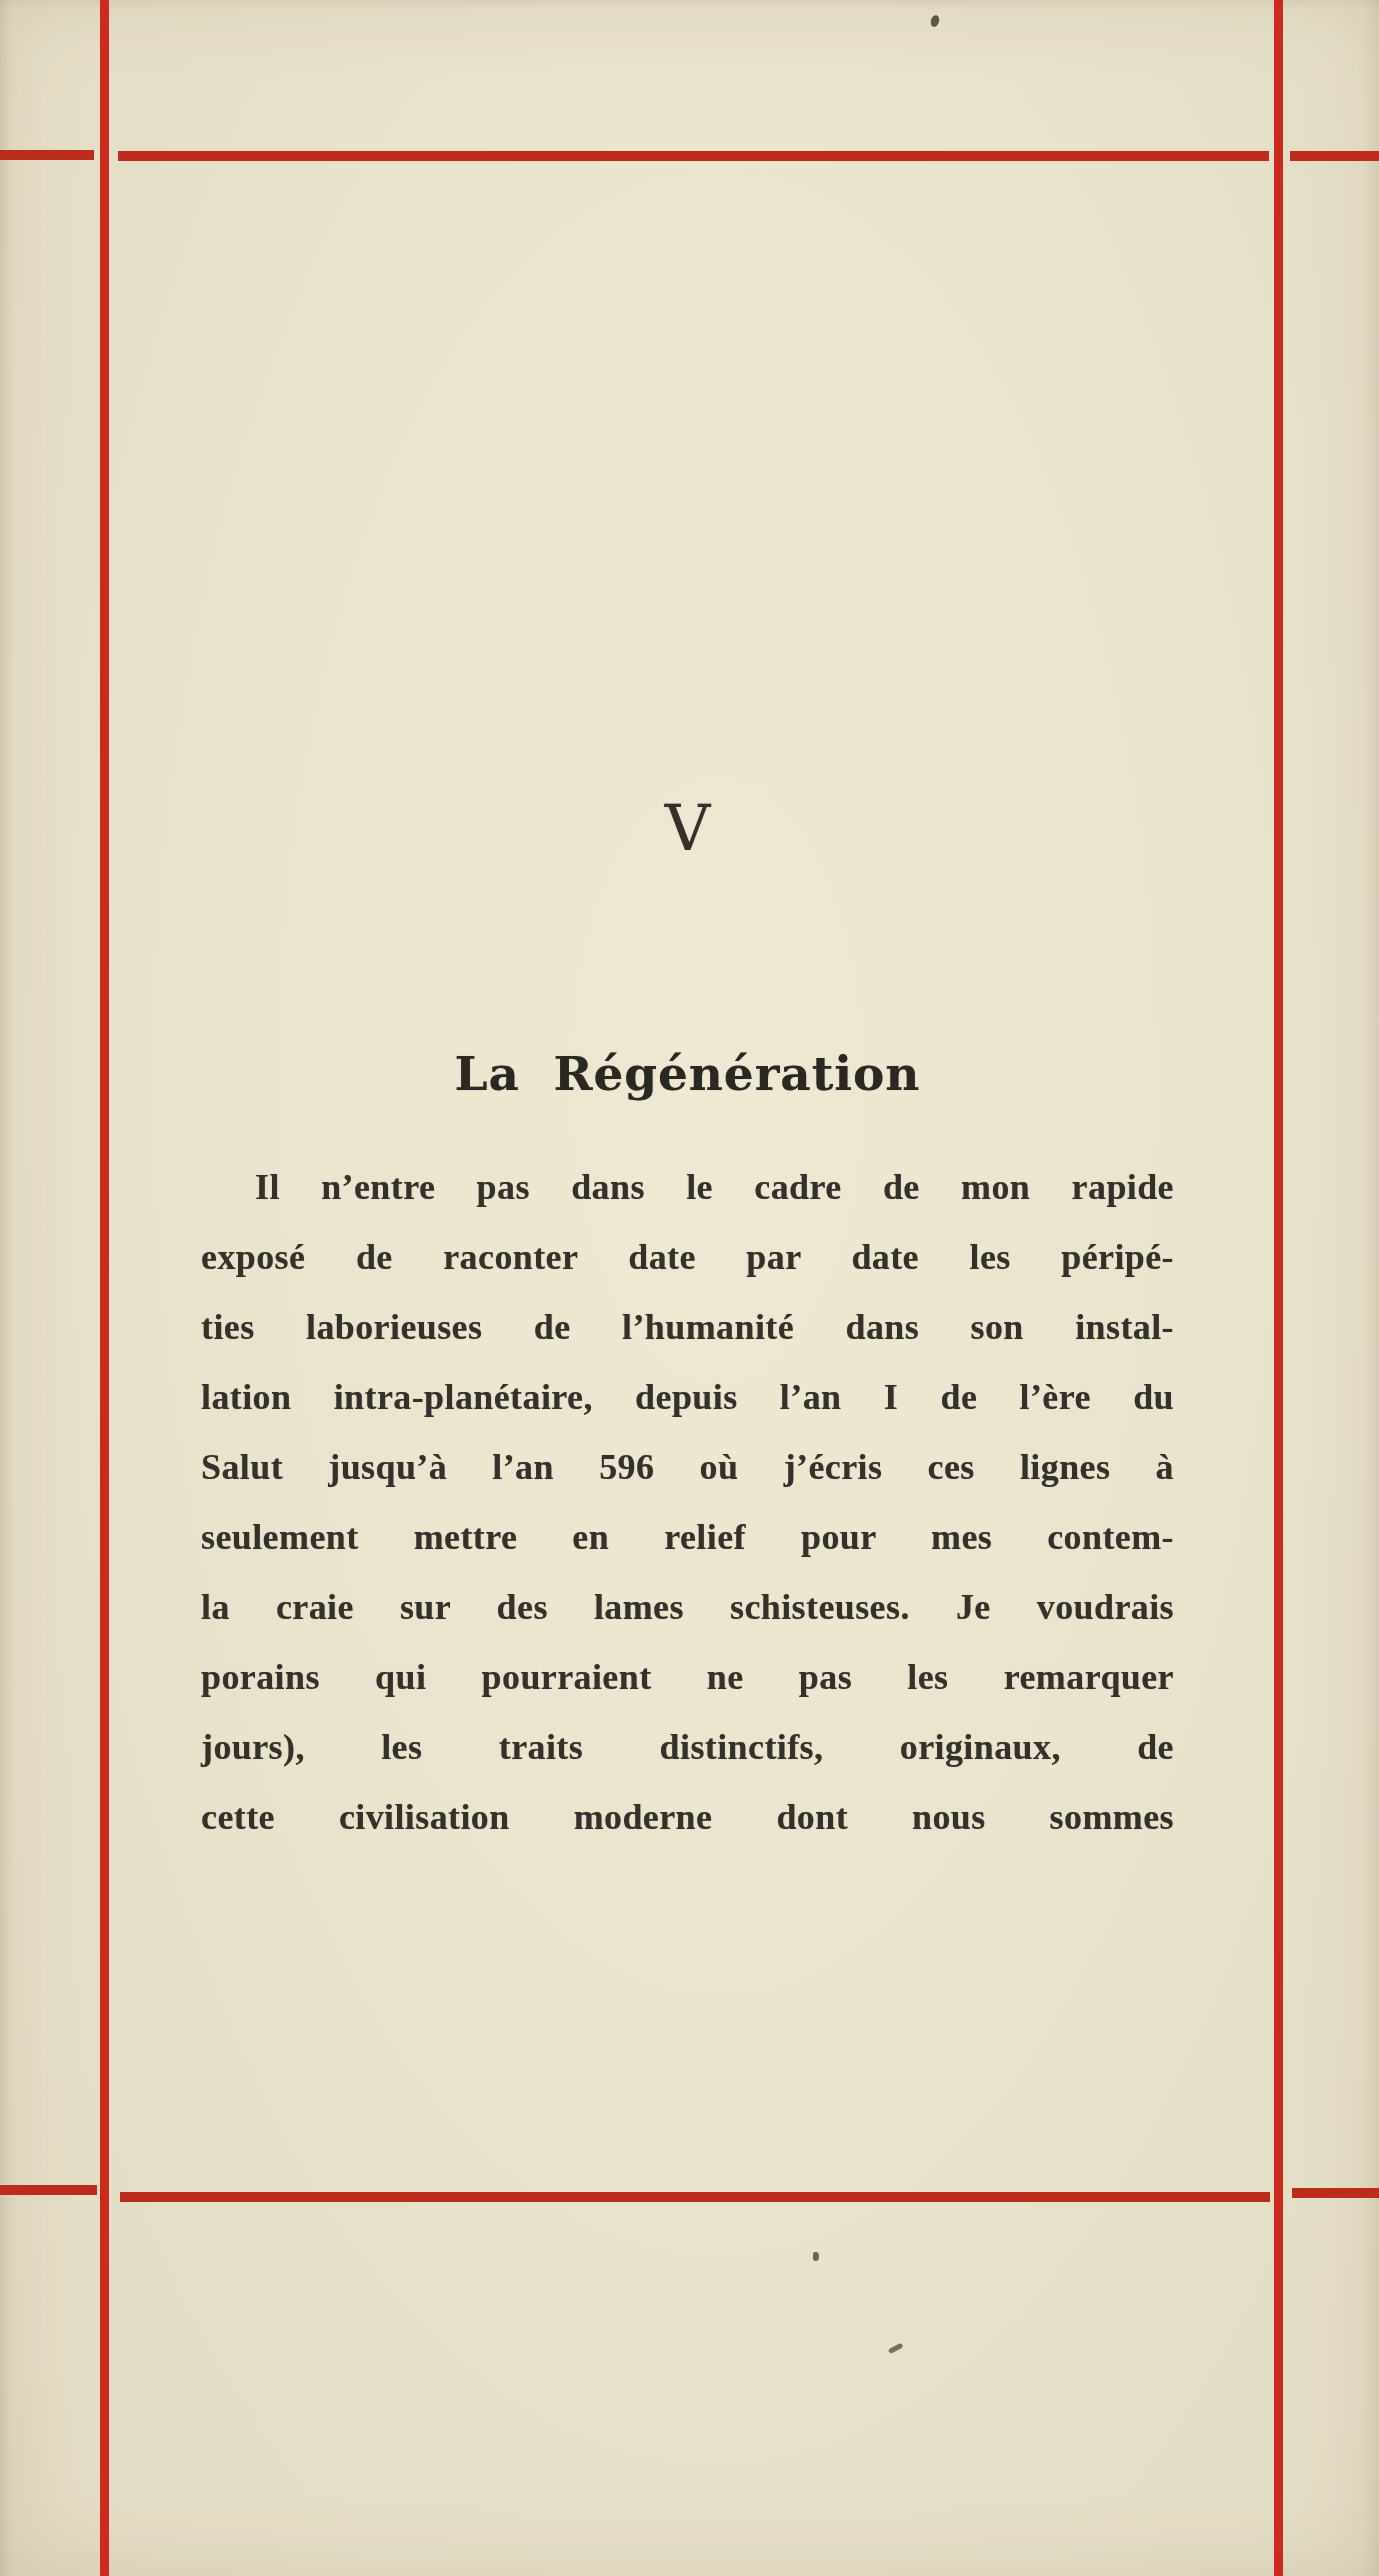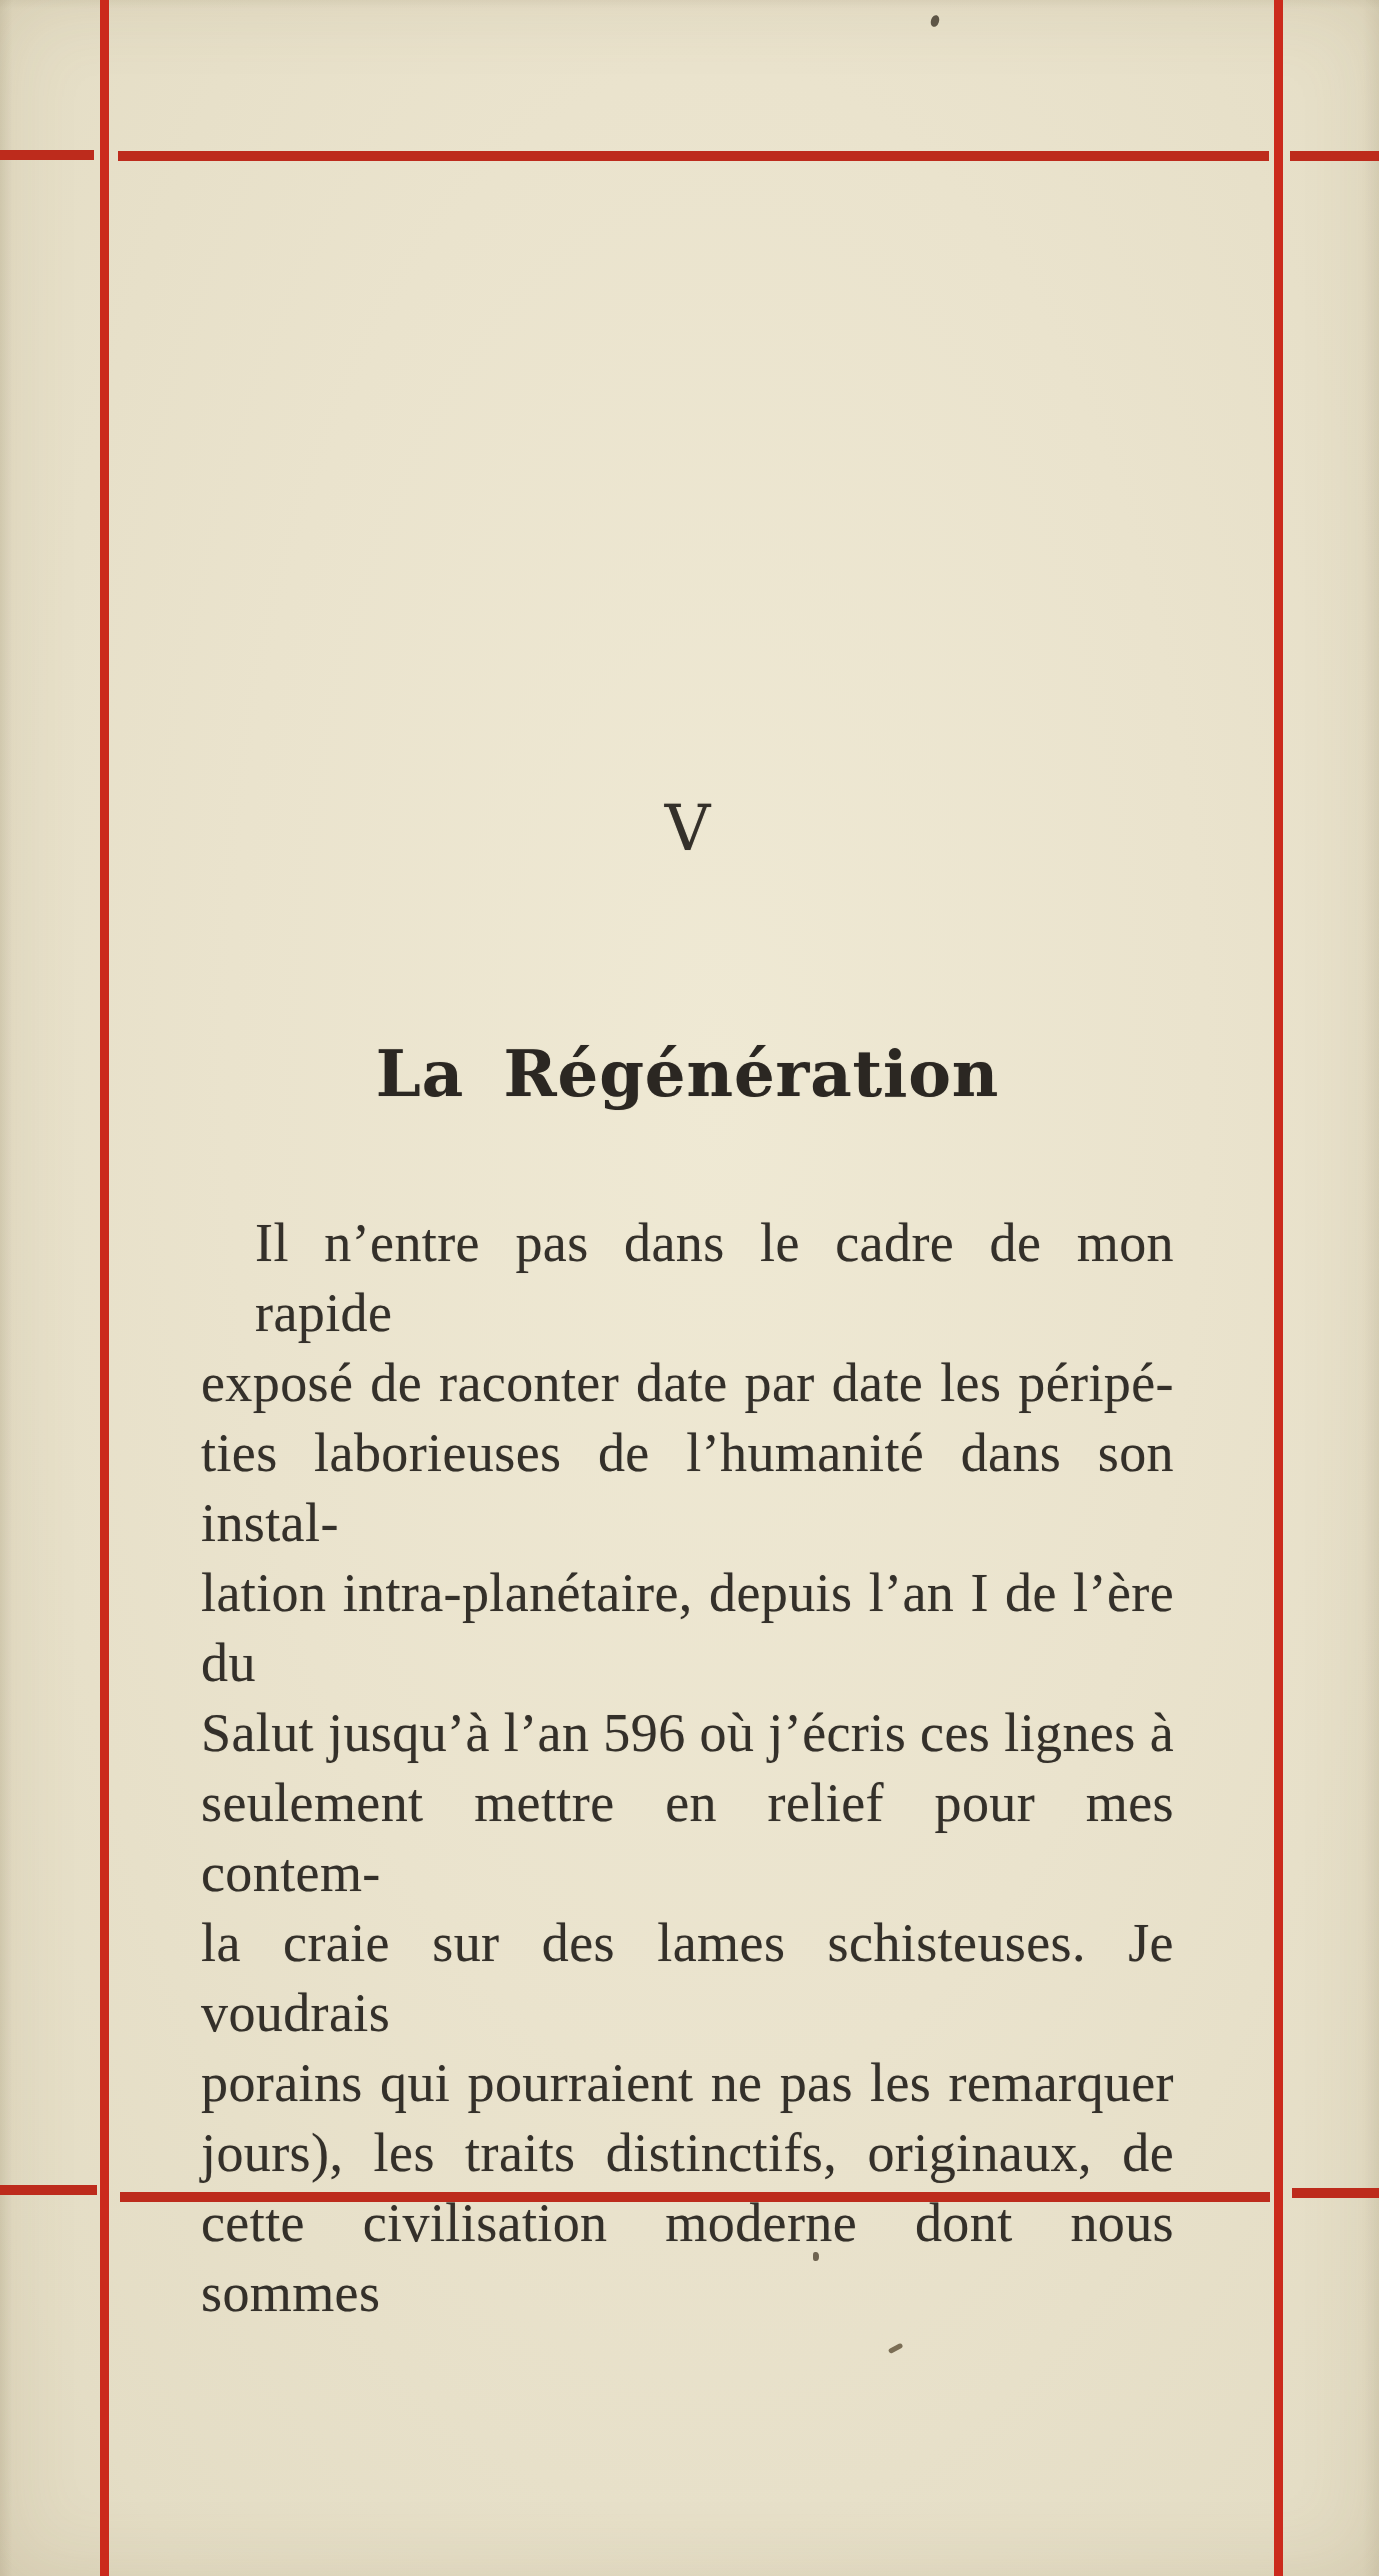--- a/index.html
+++ b/index.html
@@ -46,31 +46,32 @@
     font-family:"DejaVu Serif", serif;
     font-size:63px;line-height:63px;
     color:var(--ink,#34302a);
     text-shadow:0 0 0.9px rgba(50,45,35,0.45);
   }
   .chapter-title{
     position:absolute;left:201px;width:973px;top:1048px;
     text-align:center;
     font-family:"DejaVu Serif", serif;
     font-weight:bold;
-    font-size:64px;line-height:52px;
+    font-size:47px;line-height:52px;
     letter-spacing:0.9px;word-spacing:16.3px;
     color:#2b2722;
     text-shadow:0 0 0.9px rgba(43,39,34,0.4);
   }
   .paragraph{
-    position:absolute;left:201px;top:1208px;width:973px;
-    font-size:54px;line-height:70px;
+    position:absolute;left:201px;top:1152px;width:973px;
+    font-size:36px;line-height:70px;
     letter-spacing:0.4px;
     color:var(--ink,#34302a);
     text-shadow:0 0 0.9px rgba(52,48,42,0.35);
+    font-weight:bold;
   }
   .paragraph .line{
     text-align:justify;
     text-align-last:justify;
     white-space:nowrap0; 
   }
   .paragraph .line.first{padding-left:54px;}
 
   
   .speck{position:absolute;border-radius:50%;pointer-events:none;}

